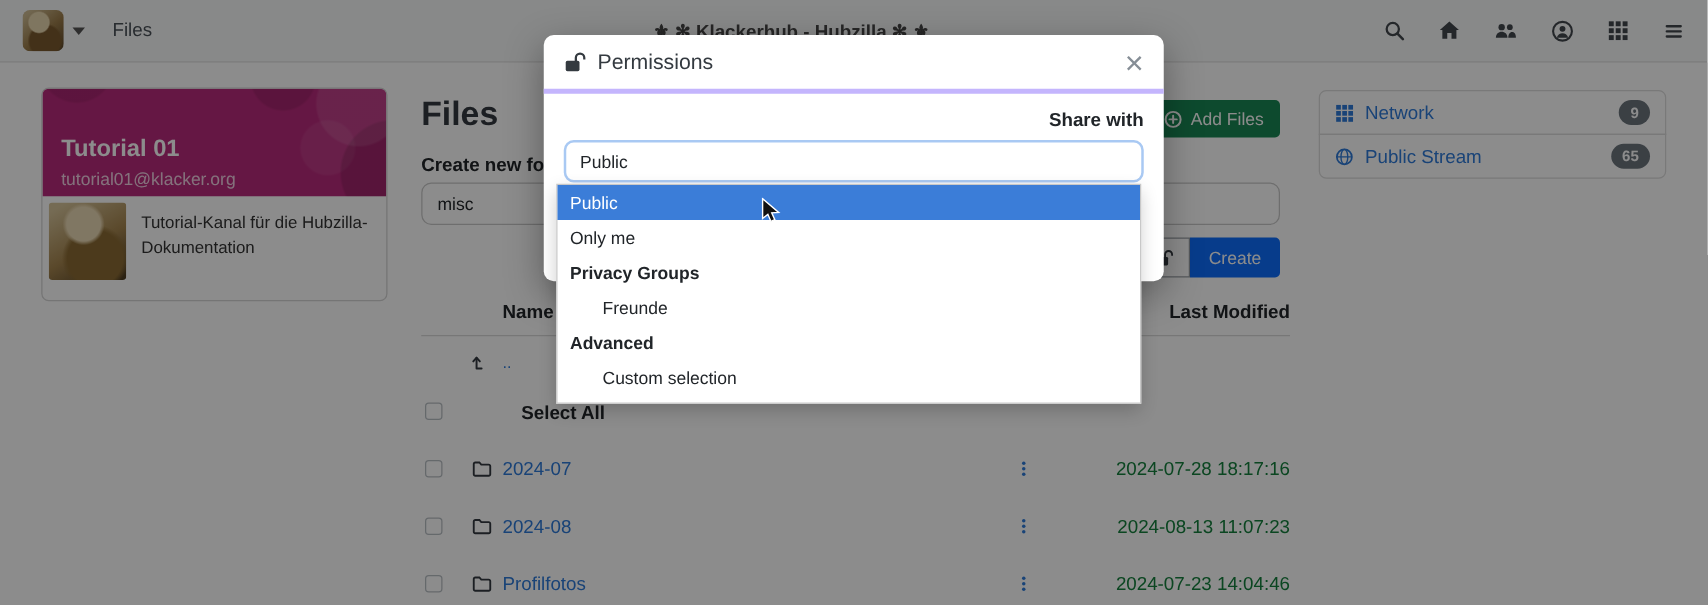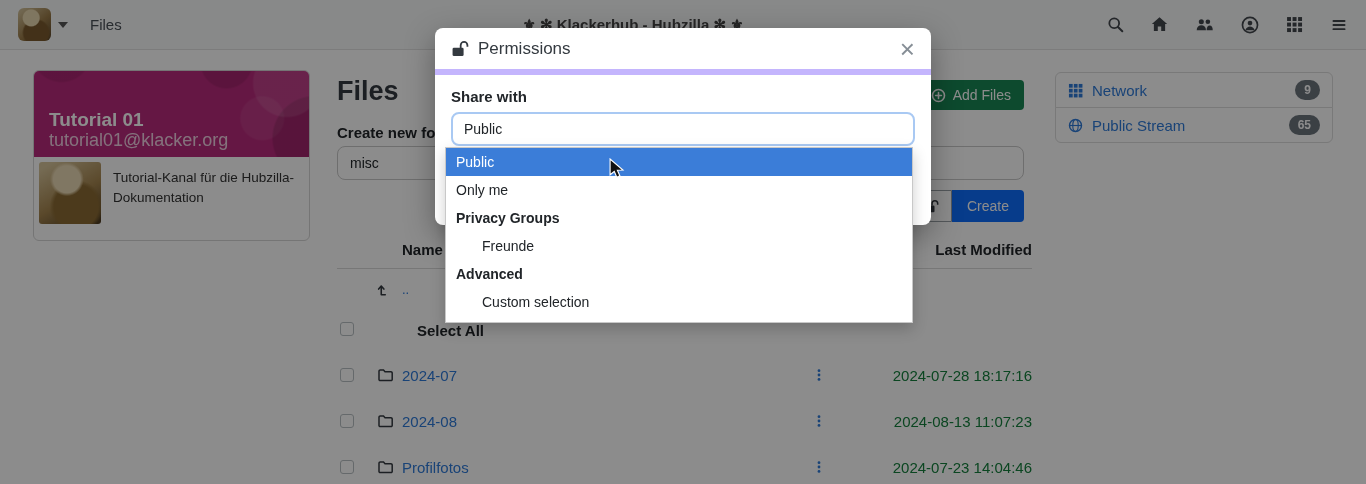--- a/index.html
+++ b/index.html
@@ -49,21 +49,21 @@
     height:86px; position:relative;
     background-color:#b92a7c;
     background-image:
       radial-gradient(circle 34px at 92% 14%, rgba(255,255,255,0.10) 33px, transparent 35px),
       radial-gradient(circle 26px at 70% -10%, rgba(0,0,0,0.10) 25px, transparent 27px),
       radial-gradient(circle 42px at 102% 78%, rgba(0,0,0,0.13) 41px, transparent 43px),
       radial-gradient(circle 22px at 83% 55%, rgba(255,255,255,0.07) 21px, transparent 23px),
       radial-gradient(circle 30px at 10% -22%, rgba(0,0,0,0.09) 29px, transparent 31px);
   }
   .card-name { position:absolute; left:15px; bottom:26px; font-size:19px; font-weight:bold; color:#fff; }
-  .card-handle { position:absolute; left:15px; bottom:6px; font-size:18px; color:rgba(255,255,255,0.78); }
+  .card-handle { position:absolute; left:15px; bottom:6px; font-size:14px; color:rgba(255,255,255,0.78); }
   .card-body { display:flex; padding:5px; }
   .card-avatar {
     width:62px; height:62px; border-radius:3px; flex:0 0 auto;
     background:
       radial-gradient(circle at 45% 28%, #ead9b5 0 24%, transparent 30%),
       radial-gradient(circle at 60% 72%, #8a6a33 0 38%, transparent 46%),
       linear-gradient(150deg,#d6c49a 8%, #a5854f 55%, #4f3d22 96%);
   }
   .card-desc { padding:6px 8px 0 12px; font-size:13.5px; line-height:1.45; color:#333; }
 
@@ -129,30 +129,30 @@
 
   
   .backdrop { position:absolute; inset:0; background:rgba(0,0,0,0.45); z-index:10; }
 
   
   .modal {
     position:absolute; left:435px; top:28px; width:496px; height:197px;
     background:#fff; border-radius:8px; box-shadow:0 10px 30px rgba(0,0,0,0.35); z-index:20;
   }
   .modal-header {
-    height:47px; border-bottom:6px solid #c4b5fd; display:flex; align-items:center;
+    height:47px; border-bottom:4px solid #c4b5fd; display:flex; align-items:center;
     padding:0 16px; gap:9px;
   }
   .modal-title { font-size:17px; color:#343a40; }
   .modal-close {
     margin-left:auto; background:none; border:none; font-size:26px; line-height:1;
     color:#868e96; cursor:pointer; font-family:inherit;
   }
   .modal-body { padding:13px 16px 0 16px; }
-  .share-label { font-size:15px; font-weight:bold; margin-bottom:7px; }
+  .share-label { font-size:15px; font-weight:bold; margin-bottom:7px;text-align:right; }
   .share-input {
     width:100%; height:34px; border:2px solid #a9c9f3; border-radius:8px;
     padding:0 11px; font-size:14px; font-family:inherit; color:#212529; outline:none;
   }
 
   
   .dropdown {
     position:absolute; left:445px; top:147px; width:468px; z-index:30;
     background:#fff; border:1px solid #c8c8c8; box-shadow:0 6px 14px rgba(0,0,0,0.2);
     padding-bottom:6px;

